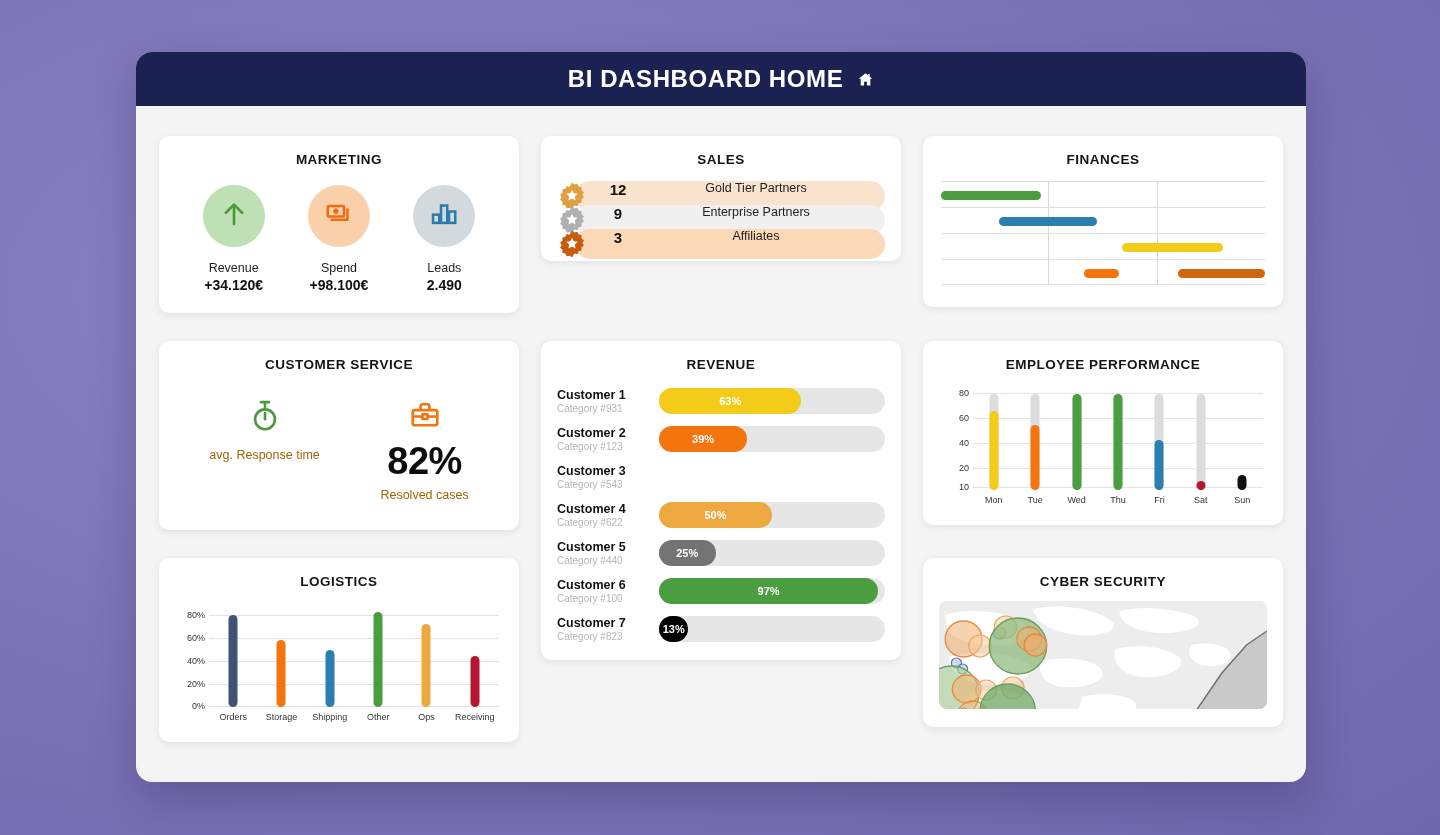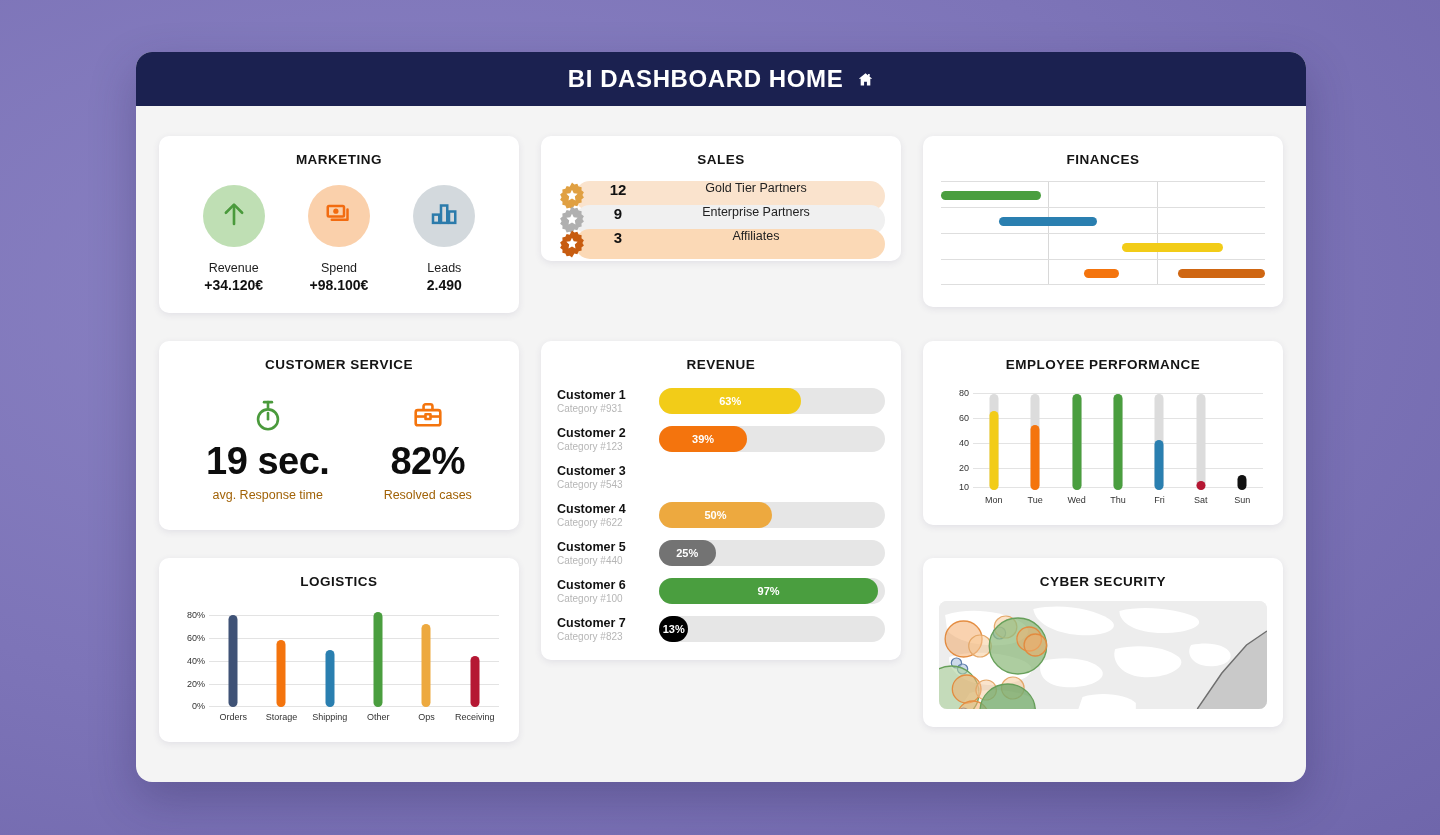--- a/index.html
+++ b/index.html
@@ -316,21 +316,20 @@
 
           <div class="cs-item">
             <div class="cs-icon">
               <svg width="32" height="34" viewBox="0 0 24 26" fill="none" stroke="#4a9a3c" stroke-width="2" stroke-linecap="round">
                 <circle cx="12" cy="15.5" r="7.6"></circle>
                 <path d="M12 15.5 V10.8"></path>
                 <path d="M9 2.4 H15"></path>
                 <path d="M12 2.4 V6.5"></path>
               </svg>
             </div>
-            <div class="cs-big">19 sec.</div>
             <div class="cs-sub">avg. Response time</div>
           </div>
 
           <div class="cs-item">
             <div class="cs-icon">
               <svg width="32" height="34" viewBox="0 0 24 26" fill="none" stroke="#f4740d" stroke-width="2" stroke-linejoin="round">
                 <rect x="2.6" y="8.5" width="18.8" height="11.6" rx="1.6"></rect>
                 <path d="M8.6 8.5 V5.6 a1.6 1.6 0 0 1 1.6-1.6 h3.6 a1.6 1.6 0 0 1 1.6 1.6 V8.5"></path>
                 <path d="M2.6 13.4 H21.4"></path>
                 <rect x="10.1" y="11.7" width="3.8" height="3.6" fill="#ffffff"></rect>

